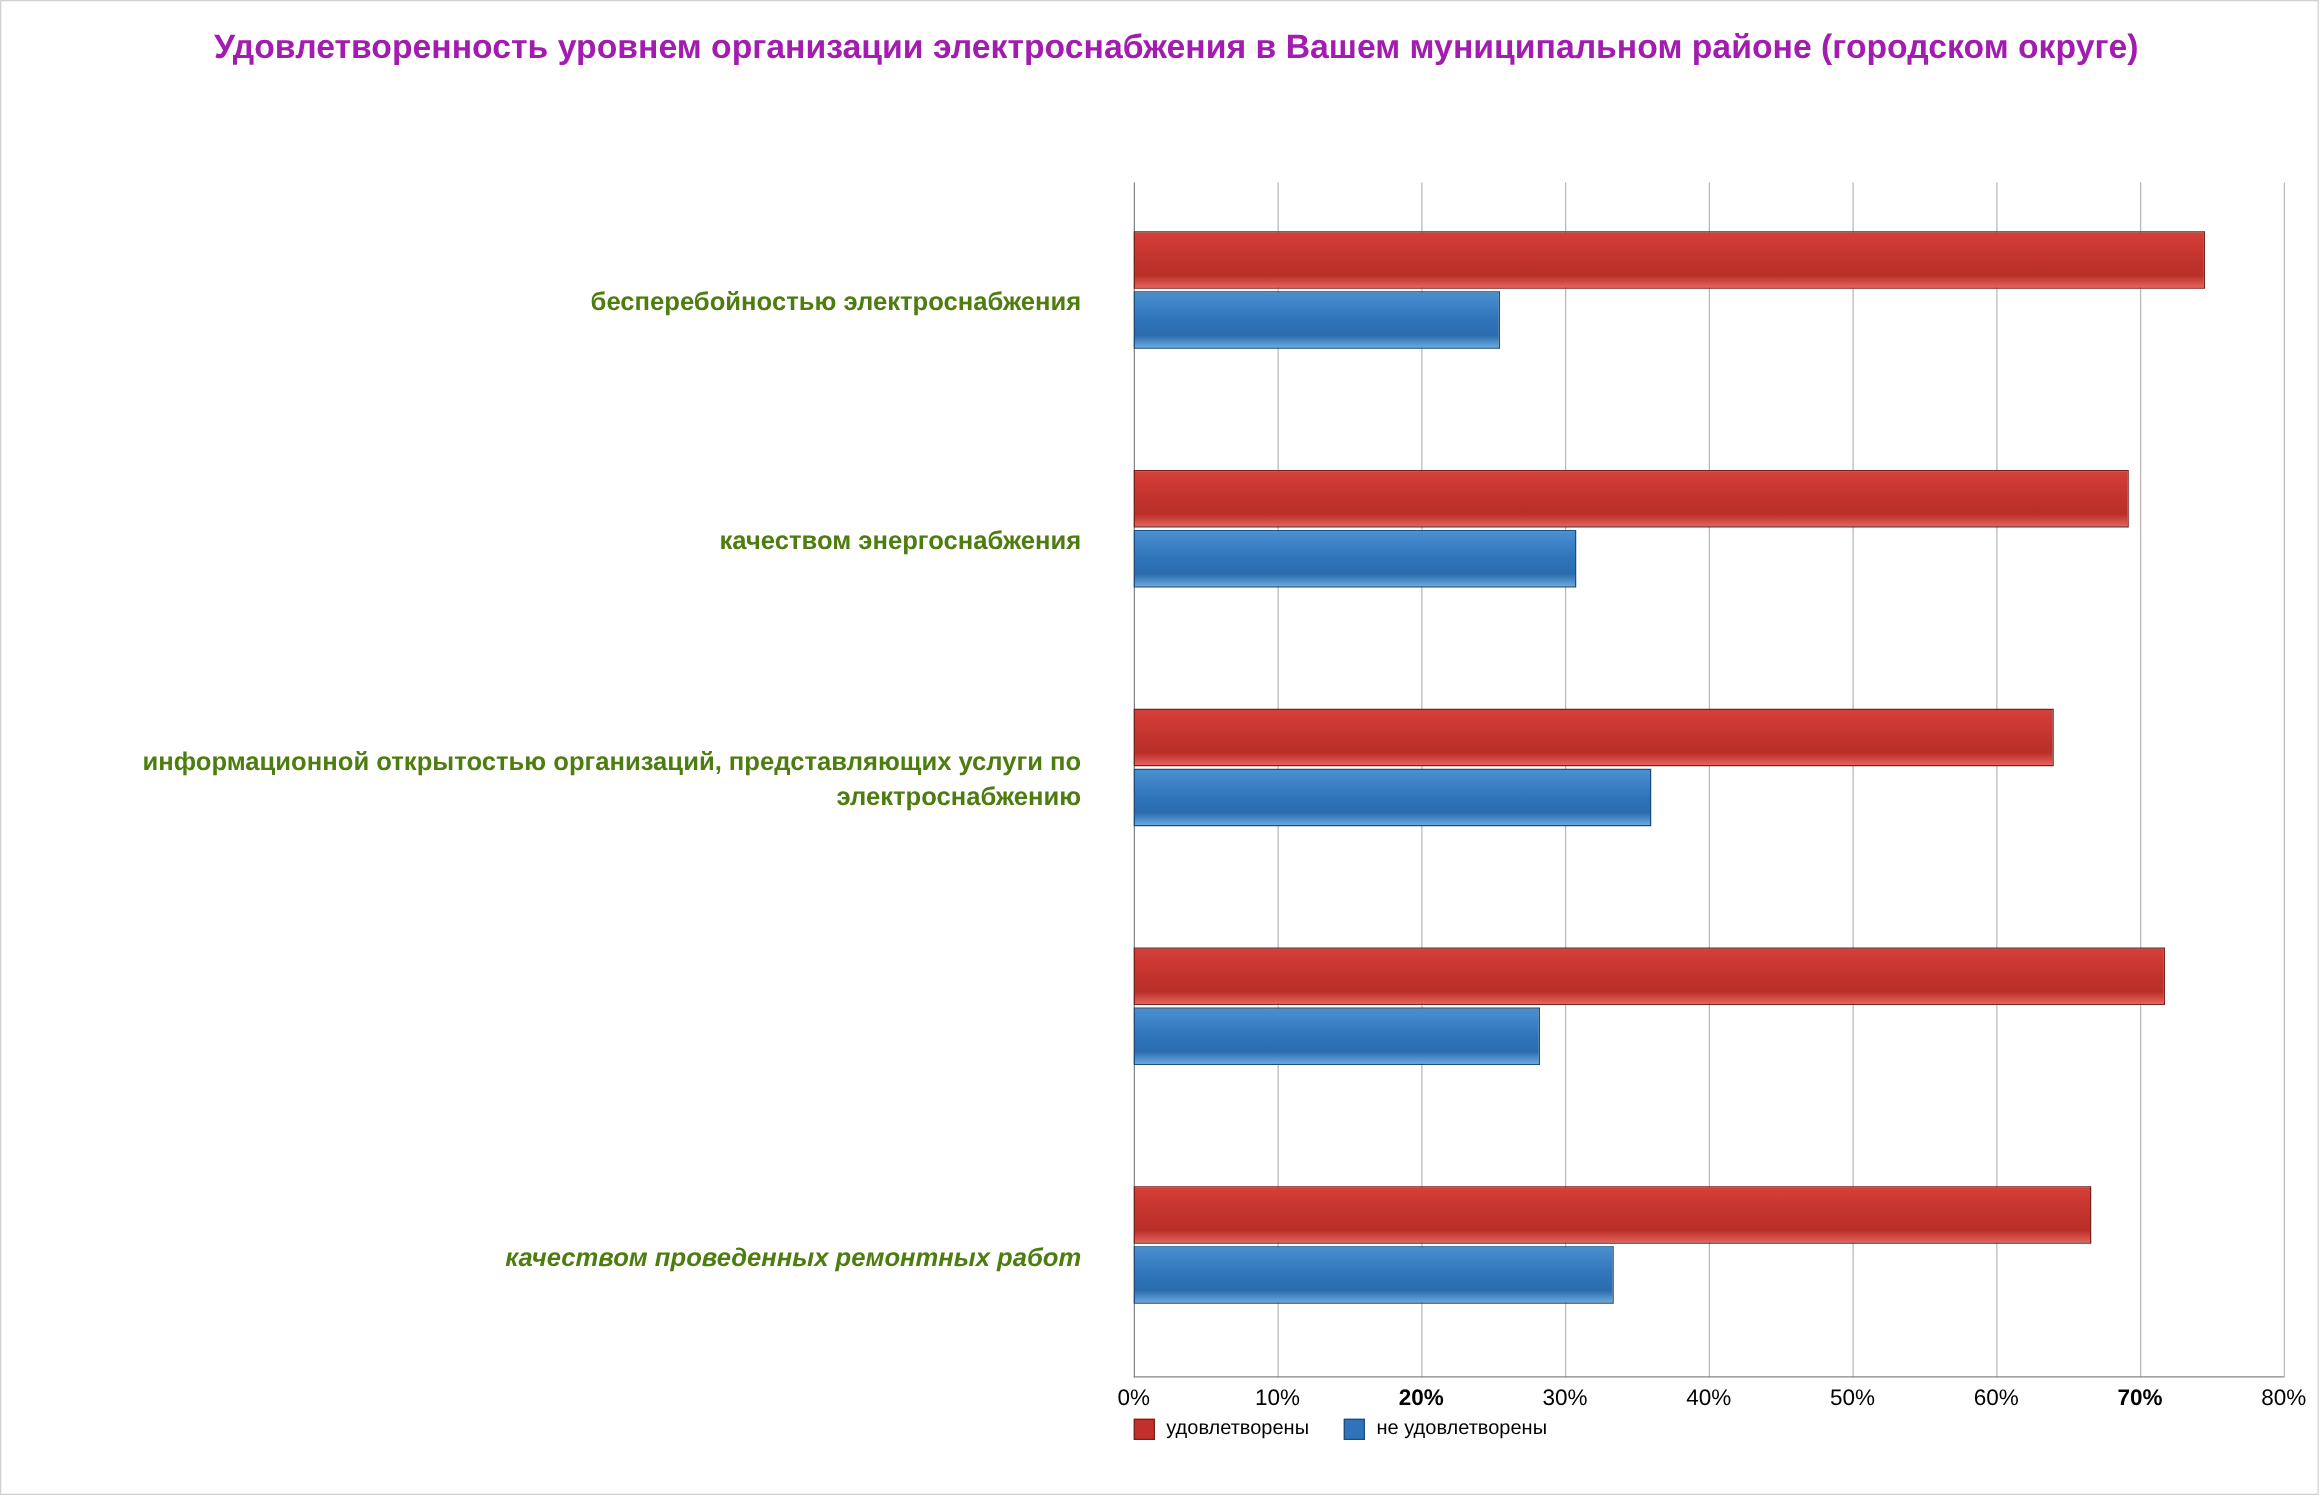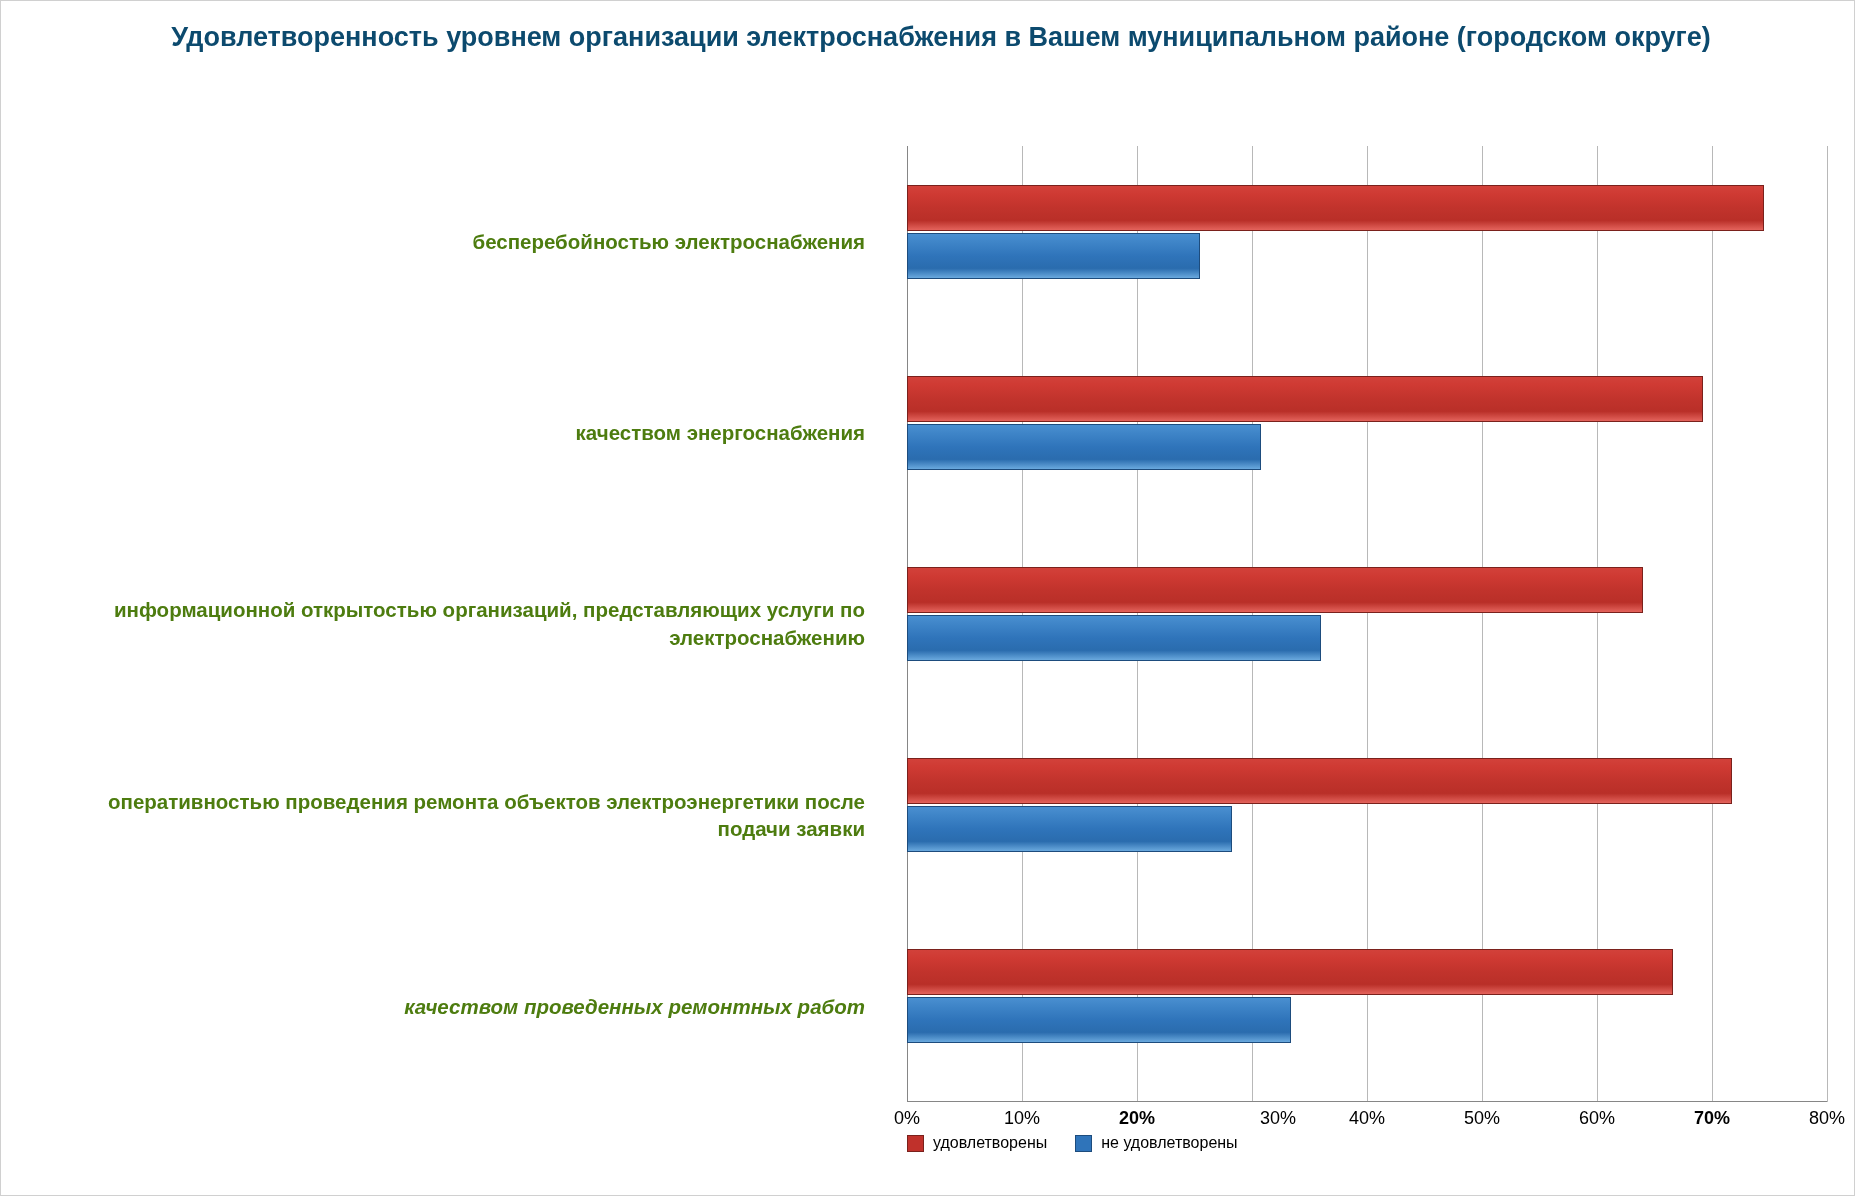--- a/index.html
+++ b/index.html
@@ -24,21 +24,21 @@
   }
   #chart-title {
     position: absolute;
     left: 160px;
     top: 18px;
     width: 1560px;
     text-align: center;
     font-size: 27px;
     font-weight: bold;
     line-height: 1.35;
-    color: #0c4a6e;
+    color: #a21caf;
   }
   
   #plot-area {
     position: absolute;
     left: 906px;
     top: 145px;
     width: 920px;
     height: 956px;
   }
   .gridline {
@@ -144,21 +144,21 @@
       <div class="gridline" style="left: 345px;"></div>
       <div class="gridline" style="left: 460px;"></div>
       <div class="gridline" style="left: 575px;"></div>
       <div class="gridline" style="left: 690px;"></div>
       <div class="gridline" style="left: 805px;"></div>
       <div class="gridline" style="left: 920px;"></div>
       <div class="axis-line-h" style="top: 955px;"></div>
       <div class="xtick" style="left: 0px;">0%</div>
       <div class="xtick" style="left: 115px;">10%</div>
       <div class="xtick" style="left: 230px; font-weight: bold;">20%</div>
-      <div class="xtick" style="left: 345px; margin-left: 26px;">30%</div>
+      <div class="xtick" style="left: 345px;">30%</div>
       <div class="xtick" style="left: 460px;">40%</div>
       <div class="xtick" style="left: 575px;">50%</div>
       <div class="xtick" style="left: 690px;">60%</div>
       <div class="xtick" style="left: 805px; font-weight: bold;">70%</div>
       <div class="xtick" style="left: 920px;">80%</div>
       <div class="cat-row" style="top: 0px; height: 191.2px;">
         <div class="bar red" style="width: 856.75px; top: 38.6px;"></div>
         <div class="bar blue" style="width: 293.25px; top: 86.6px;"></div>
       </div>
       <div class="cat-label" style="top: 57.6px; height: 76px; display: flex; align-items: center; justify-content: flex-end;">бесперебойностью  электроснабжения</div>
@@ -169,21 +169,20 @@
       <div class="cat-label" style="top: 248.8px; height: 76px; display: flex; align-items: center; justify-content: flex-end;">качеством энергоснабжения</div>
       <div class="cat-row" style="top: 382.4px; height: 191.2px;">
         <div class="bar red" style="width: 736px; top: 38.6px;"></div>
         <div class="bar blue" style="width: 414px; top: 86.6px;"></div>
       </div>
       <div class="cat-label" style="top: 440px; height: 76px; display: flex; align-items: center; justify-content: flex-end;">информационной открытостью  организаций, представляющих услуги по электроснабжению</div>
       <div class="cat-row" style="top: 573.6px; height: 191.2px;">
         <div class="bar red" style="width: 824.55px; top: 38.6px;"></div>
         <div class="bar blue" style="width: 325.45px; top: 86.6px;"></div>
       </div>
-      <div class="cat-label" style="top: 631.2px; height: 76px; display: flex; align-items: center; justify-content: flex-end;">оперативностью проведения ремонта объектов электроэнергетики после подачи заявки</div>
       <div class="cat-row" style="top: 764.8px; height: 191.2px;">
         <div class="bar red" style="width: 765.9px; top: 38.6px;"></div>
         <div class="bar blue" style="width: 384.1px; top: 86.6px;"></div>
       </div>
       <div class="cat-label" style="top: 822.4px; height: 76px; display: flex; align-items: center; justify-content: flex-end; font-style: italic;">качеством проведенных ремонтных работ</div>
     </div>
 
   <div id="legend">
       <div class="legend-item">
         <span class="legend-swatch red"></span>

